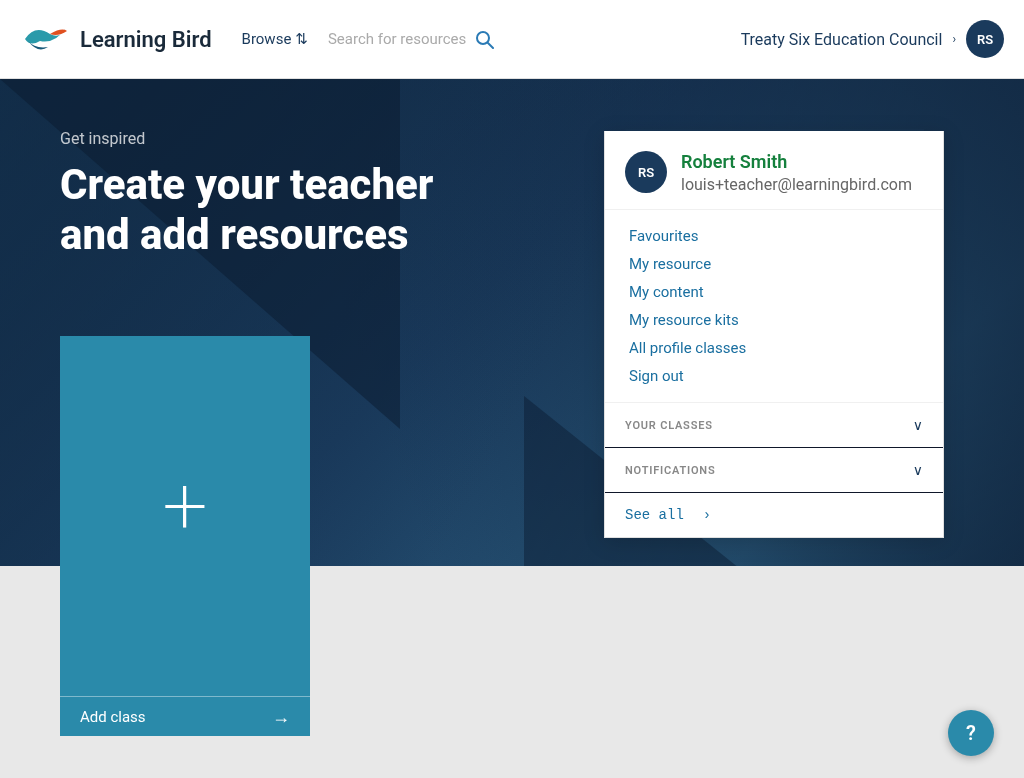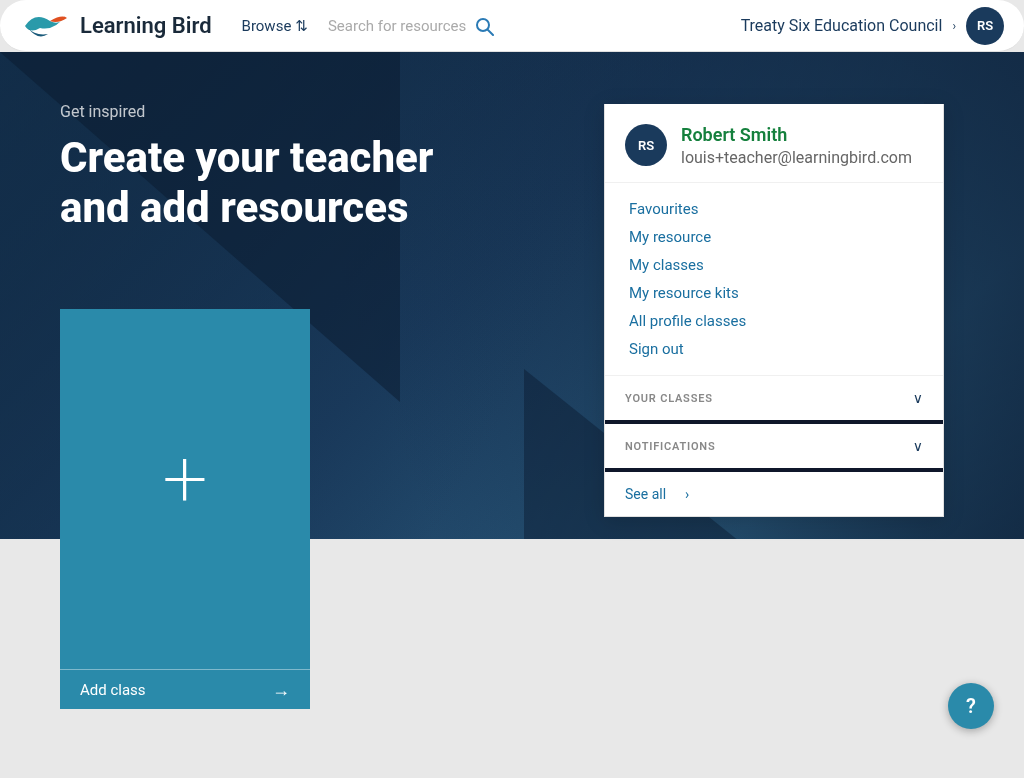--- a/index.html
+++ b/index.html
@@ -1,28 +1,27 @@
 <!DOCTYPE html>
 <html><head>
   <meta charset="utf-8">
   <style>
     * { margin: 0; padding: 0; box-sizing: border-box; }
     body { font-family: -apple-system, BlinkMacSystemFont, 'Segoe UI', Roboto, sans-serif; width: 1024px; height: 778px; overflow: hidden; background: #e8e8e8; }
 
     
     .header {
-      height: 52px;
+      height: 79px;
       background: #fff;
       display: flex;
       align-items: center;
       padding: 0 20px;
       position: relative;
       z-index: 100;
       border-bottom: 1px solid #e0e0e0;
-      border-radius: 28px;
     }
     .logo-area {
       display: flex;
       align-items: center;
       gap: 10px;
       margin-right: 30px;
     }
     .logo-bird {
       width: 50px;
       height: 40px;
@@ -242,21 +241,21 @@
     .menu-link {
       display: block;
       color: #1a6fa0;
       font-size: 15px;
       padding: 5px 0;
       cursor: pointer;
       text-decoration: none;
     }
 
     .collapsible-section {
-      border-bottom: 4px solid #0f172a;
+      border-bottom: 1px solid #0f172a;
       text-align: center;
     }
     .collapsible-header {
       display: flex;
       align-items: center;
       justify-content: space-between;
       padding: 14px 20px;
       cursor: pointer;
     }
     .collapsible-label {
@@ -268,20 +267,21 @@
     }
     .chevron-down {
       color: #1a3a5c;
       font-size: 14px;
     }
 
     .see-all-row {
       padding: 14px 20px;
       display: flex;
       gap: 19px;
+      font-family: Liberation Mono, monospace;
     }
     .see-all-link {
       color: #1a6fa0;
       font-size: 14px;
       cursor: pointer;
     }
     .see-all-chevron {
       color: #1a6fa0;
       font-size: 14px;
     }
@@ -371,21 +371,21 @@
       <div class="user-avatar">RS</div>
       <div class="user-info">
         <span class="user-name">Robert Smith</span>
         <span class="user-email">louis+teacher@learningbird.com</span>
       </div>
     </div>
 
     <div class="menu-links">
       <a class="menu-link">Favourites</a>
       <a class="menu-link">My resource</a>
-      <a class="menu-link">My classes</a>
+      <a class="menu-link">My content</a>
       <a class="menu-link">My resource kits</a>
       <a class="menu-link">All profile classes</a>
       <a class="menu-link">Sign out</a>
     </div>
 
     <div class="collapsible-section">
       <div class="collapsible-header">
         <span class="collapsible-label">YOUR CLASSES</span>
         <span class="chevron-down">∨</span>
       </div>

